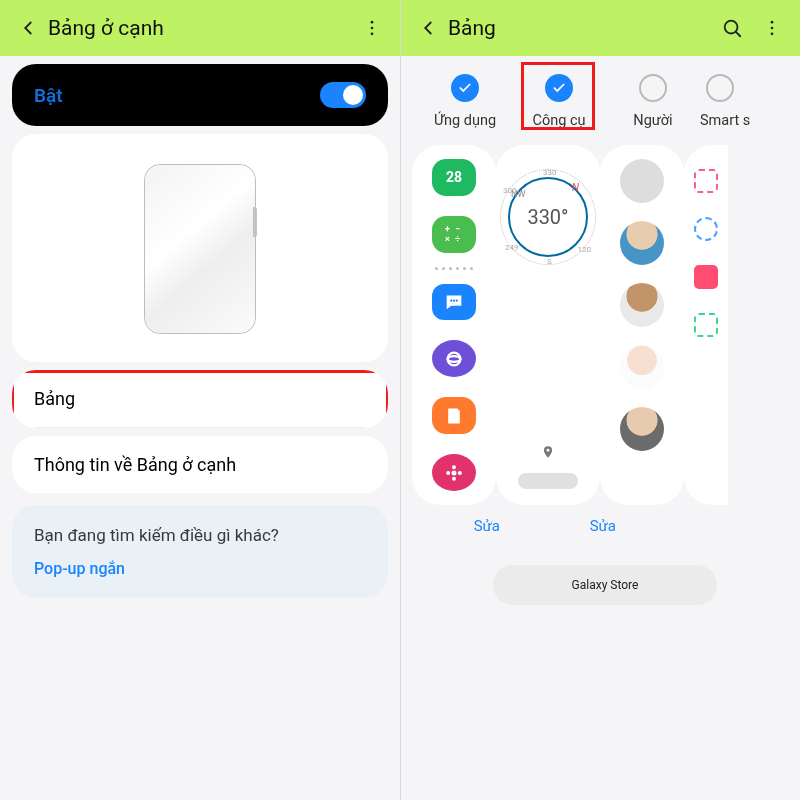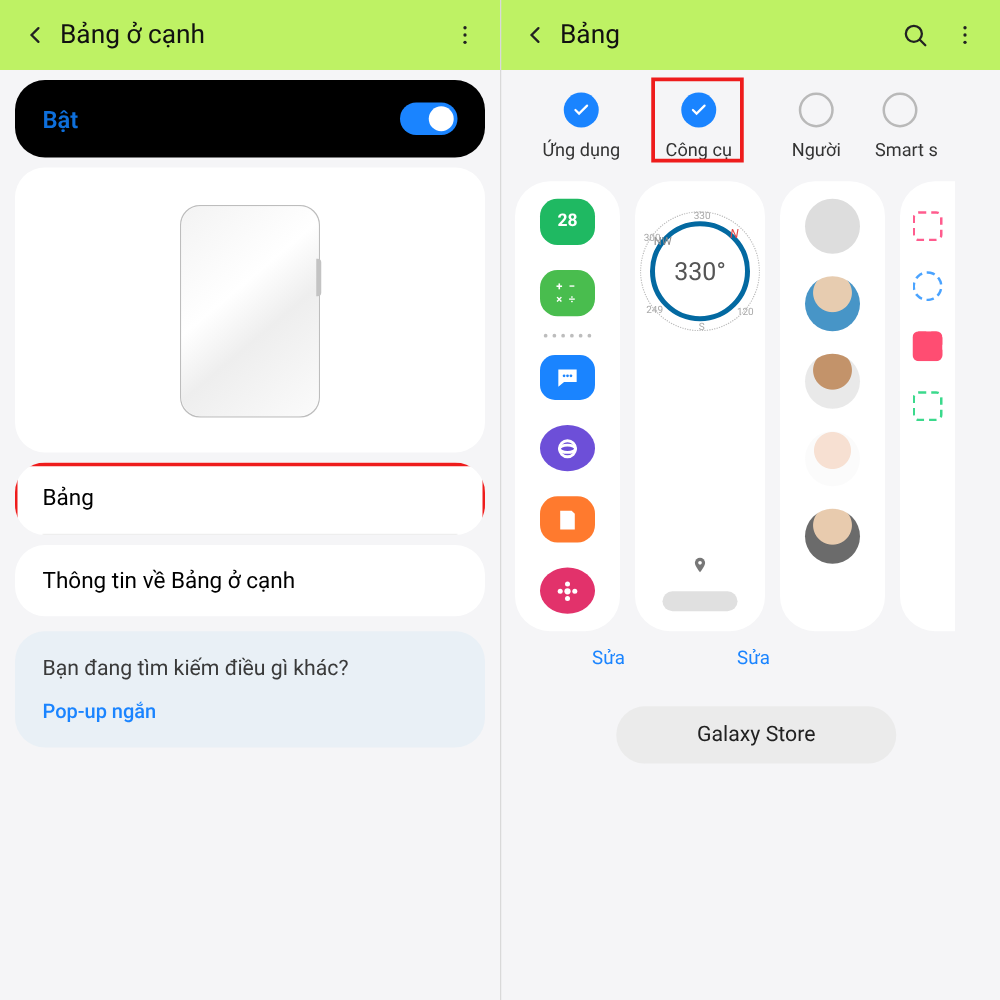--- a/index.html
+++ b/index.html
@@ -33,43 +33,43 @@
   
   .panels { padding:4px 2px 0 12px; overflow:hidden;}
   .cats { display:flex; padding:14px 0 10px 6px;align-items:flex-end; }
   .cat { width:94px; text-align:center; flex:0 0 auto; }
   .cat .circ { width:28px; height:28px; border-radius:50%; margin:0 auto 10px; display:flex; align-items:center; justify-content:center; }
   .cat .circ.on { background:#1a84ff; }
   .cat .circ.off { border:2px solid #b9b9b9; }
   .cat .circ svg { display:block; }
   .cat .name { font-size:14.5px; color:#333; }
   .cat.last { width:40px; }
-  .strip { display:flex; gap:12px; padding-top:6px; }
+  .strip { display:flex; padding-top:6px; }
   .col { width:84px; background:#fff; border-radius:28px; padding:14px 8px; height:360px; display:flex; flex-direction:column; align-items:center; gap:20px; position:relative; }
   .col.wide { width:104px; padding:10px 6px; justify-content:flex-start; gap:0; }
   .col.narrow { width:44px; border-radius:28px 0 0 28px; padding:14px 4px; gap:24px; }
   .appicon { width:44px; height:44px; border-radius:14px; display:flex; align-items:center; justify-content:center; color:#fff; font-size:18px; font-weight:700; }
   .appicon.r50 { border-radius:50%; }
   .appicon.sq { border-radius:12px; }
   .avatar { width:44px; height:44px; border-radius:50%; background:#ddd; background-size:cover; }
   .dots { display:flex; gap:4px; padding:2px 0 2px; }
   .dots span { width:3px; height:3px; border-radius:50%; background:#bdbdbd; }
   .compass { width:96px; height:96px; border-radius:50%; border:1px dotted #bcbcbc; position:relative; margin-top:14px; display:flex; align-items:center; justify-content:center; }
-  .compass .inner { width:80px; height:80px; border-radius:50%; border:4px solid #0369a1; display:flex; align-items:center; justify-content:center; font-size:20px; color:#555; }
+  .compass .inner { width:80px; height:80px; border-radius:50%; border:2px solid #0369a1; display:flex; align-items:center; justify-content:center; font-size:20px; color:#555; }
   .compass .nw { position:absolute; left:10px; top:19px; font-size:9px; color:#888; }
   .compass .n { position:absolute; right:16px; top:12px; font-size:10px; color:#e04a4a; font-style:italic; }
   .compass .tick { position:absolute; font-size:8px; color:#aaa; }
   .loc-area { margin-top:auto; width:100%; display:flex; flex-direction:column; align-items:center; gap:10px; }
   .locpin { font-size:15px; color:#666; }
   .capsule { width:60px; height:16px; border-radius:10px; background:#e0e0e0; margin-bottom:6px; }
   .edit { font-size:15px; color:#1a84ff; text-align:right; margin-top:12px; }
   .editrow { display:flex; gap:12px; padding-left:4px; }
   .editrow .e1 { width:84px; }
   .editrow .e2 { width:104px; }
-  .gbtn { margin:30px auto 0; width:224px; background:#ebebeb; border-radius:24px; padding:13px 0; text-align:center; font-size:17px; color:#222; }
+  .gbtn { margin:30px auto 0; width:224px; background:#ebebeb; border-radius:24px; padding:13px 0; text-align:center; font-size:12px; color:#222; }
   .bracket { width:24px; height:24px; border:2px dashed; border-radius:5px; }
 </style>
 </head>
 <body>
 
 <div class="wrap">
 
   <div class="pane">
     <div class="hdr">
       <div class="back">

